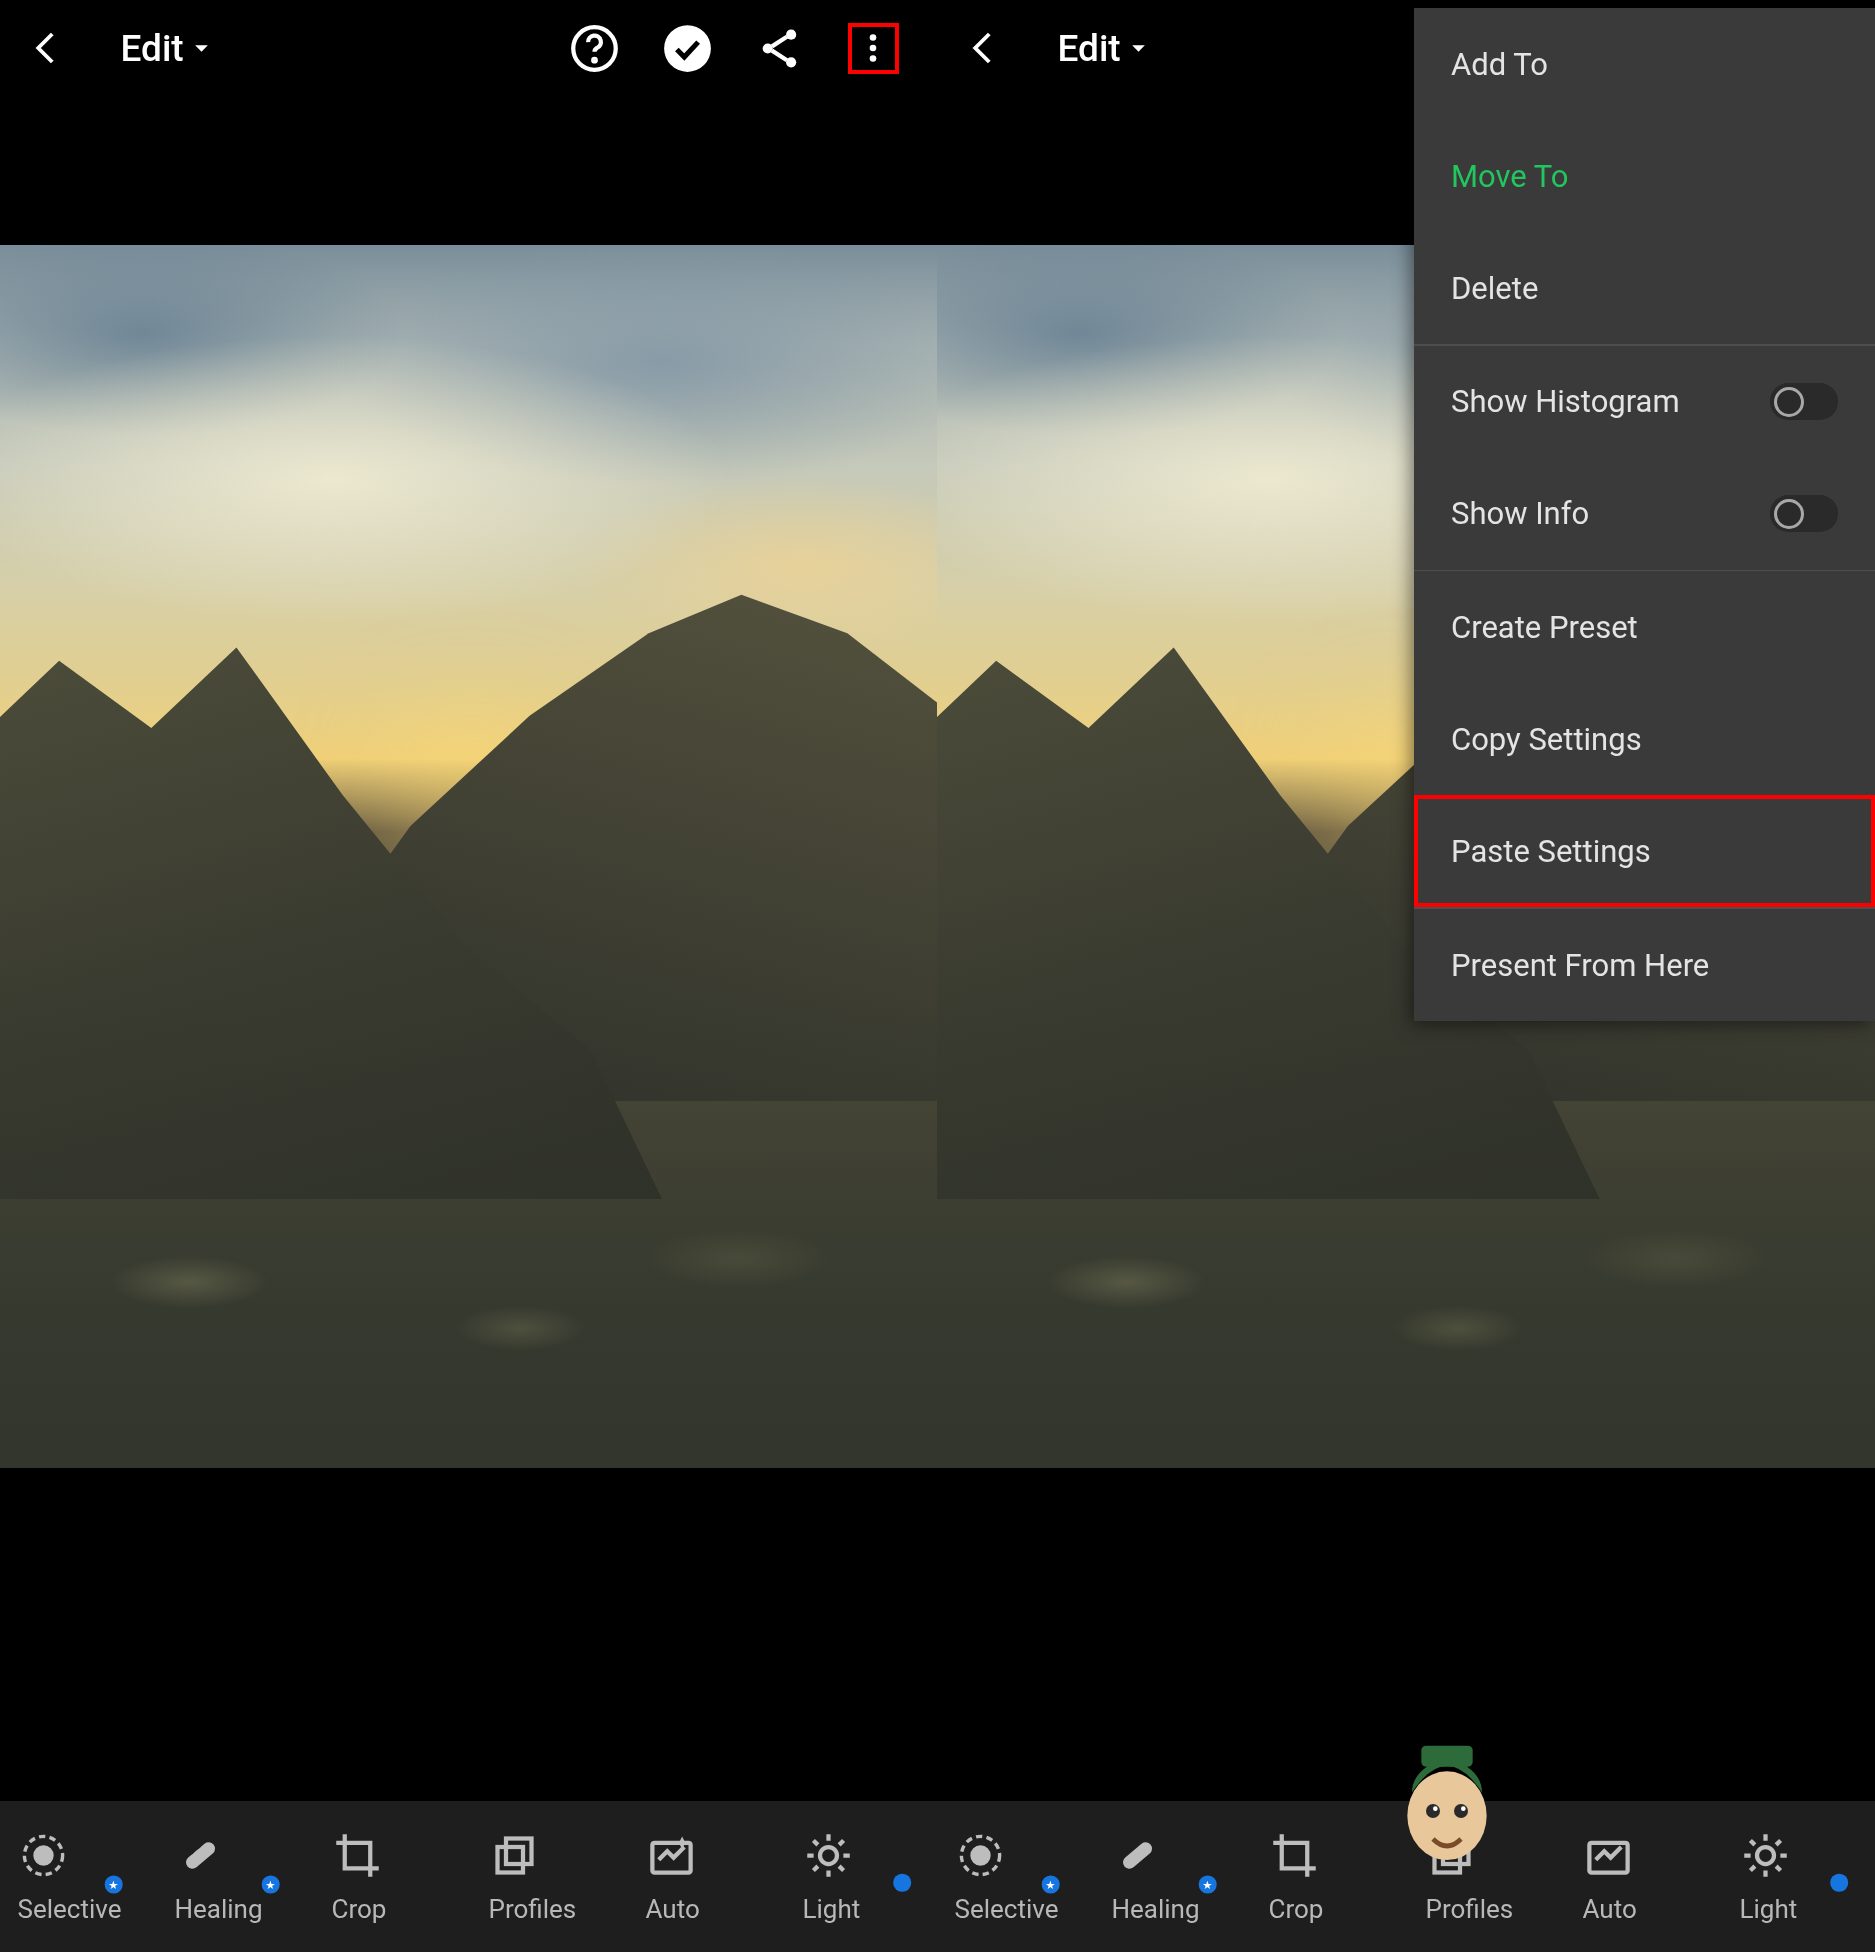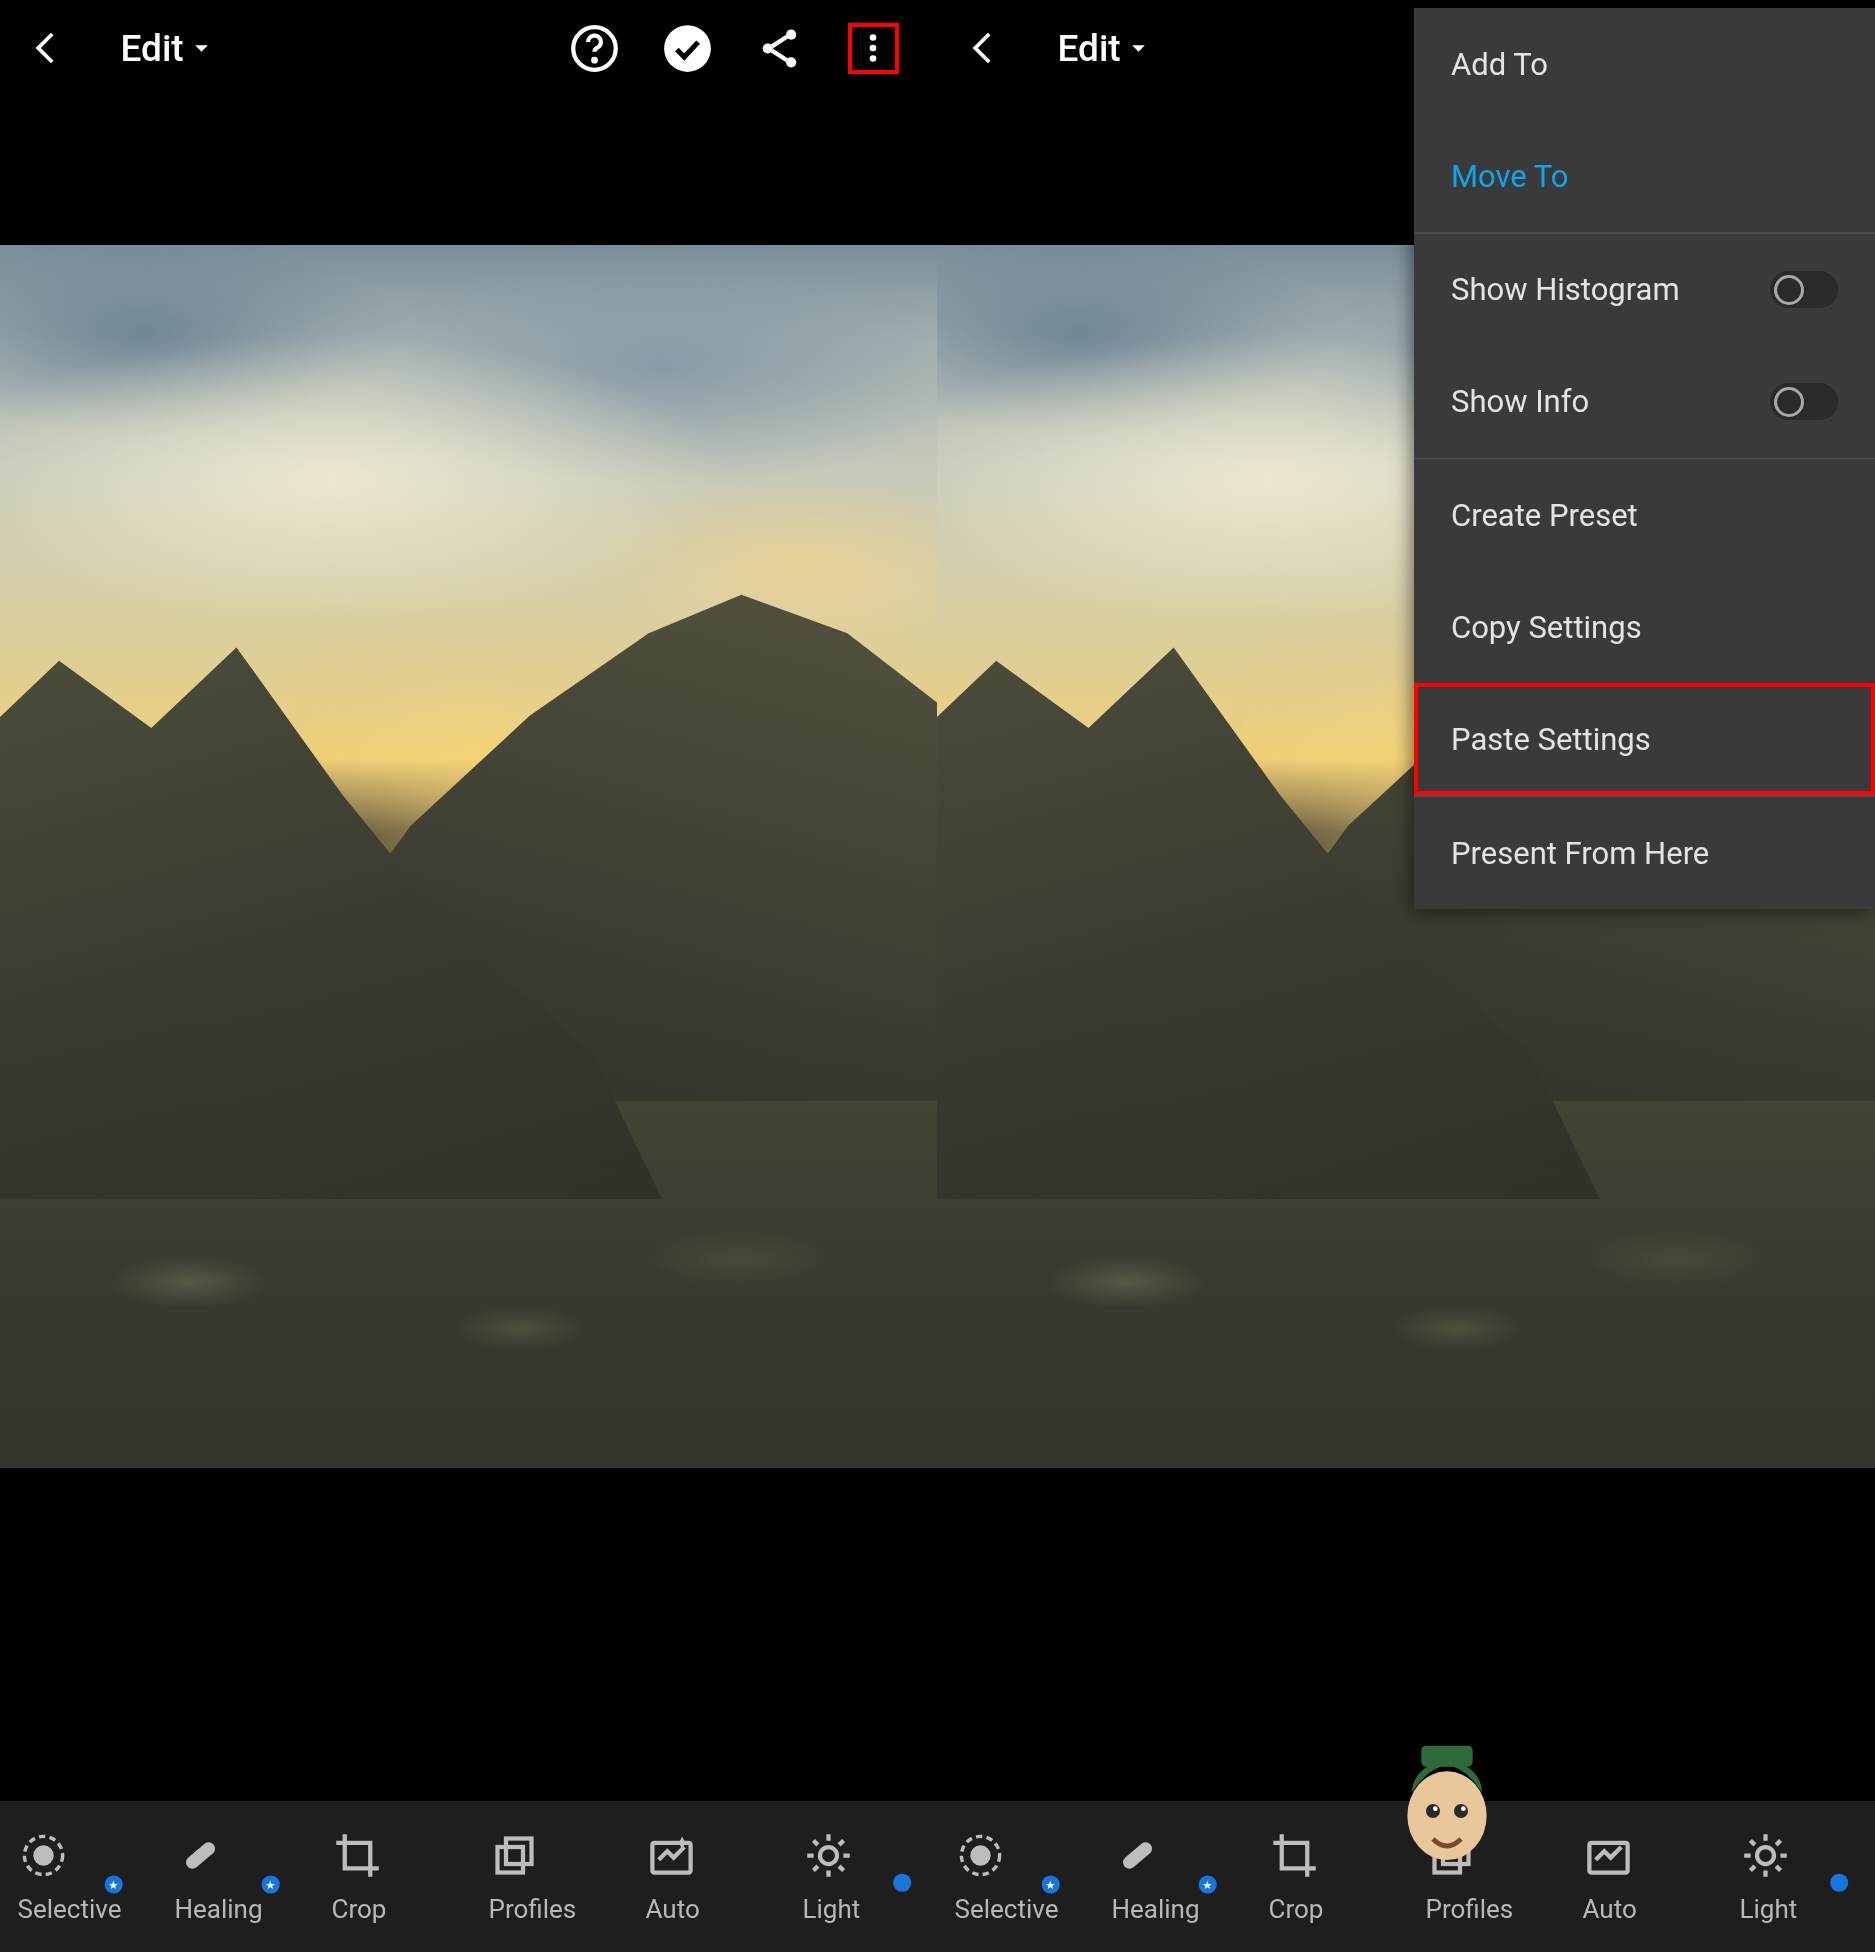--- a/index.html
+++ b/index.html
@@ -160,21 +160,21 @@
     margin-top:8px;
   }
   .menu-item {
     height:112px;
     display:flex;align-items:center;
     padding:0 37px;
     font-size:31px;
     color:#e4e4e4;
     cursor:pointer;
   }
-  .menu-item.disabled { color:#0ea5e9; cursor:default; }
+  .menu-item.disabled { color:#22c55e; cursor:default; }
   .menu-sep { height:1.7px;background:#4e4e4e; }
   .menu-item .toggle {
     margin-left:auto;
     width:68px;height:37px;border-radius:18.3px;
     background:#2a2a2a;
     position:relative;
   }
   .menu-item .toggle::after{
     content:"";position:absolute;left:3.5px;top:3.5px;
     width:30px;height:30px;border-radius:50%;
@@ -322,20 +322,23 @@
     <div class="mtn-left"></div>
     <div class="fg"></div>
   </div>
 
   <div class="menu">
     <div class="menu-item">
         <span>Add To</span>
       </div>
     <div class="menu-item disabled">
         <span>Move To</span>
+      </div>
+    <div class="menu-item">
+        <span>Delete</span>
       </div>
     <div class="menu-sep"></div>
     <div class="menu-item">
       <span>Show Histogram</span>
       <div class="toggle"></div>
     </div>
     <div class="menu-item">
       <span>Show Info</span>
       <div class="toggle"></div>
     </div>

